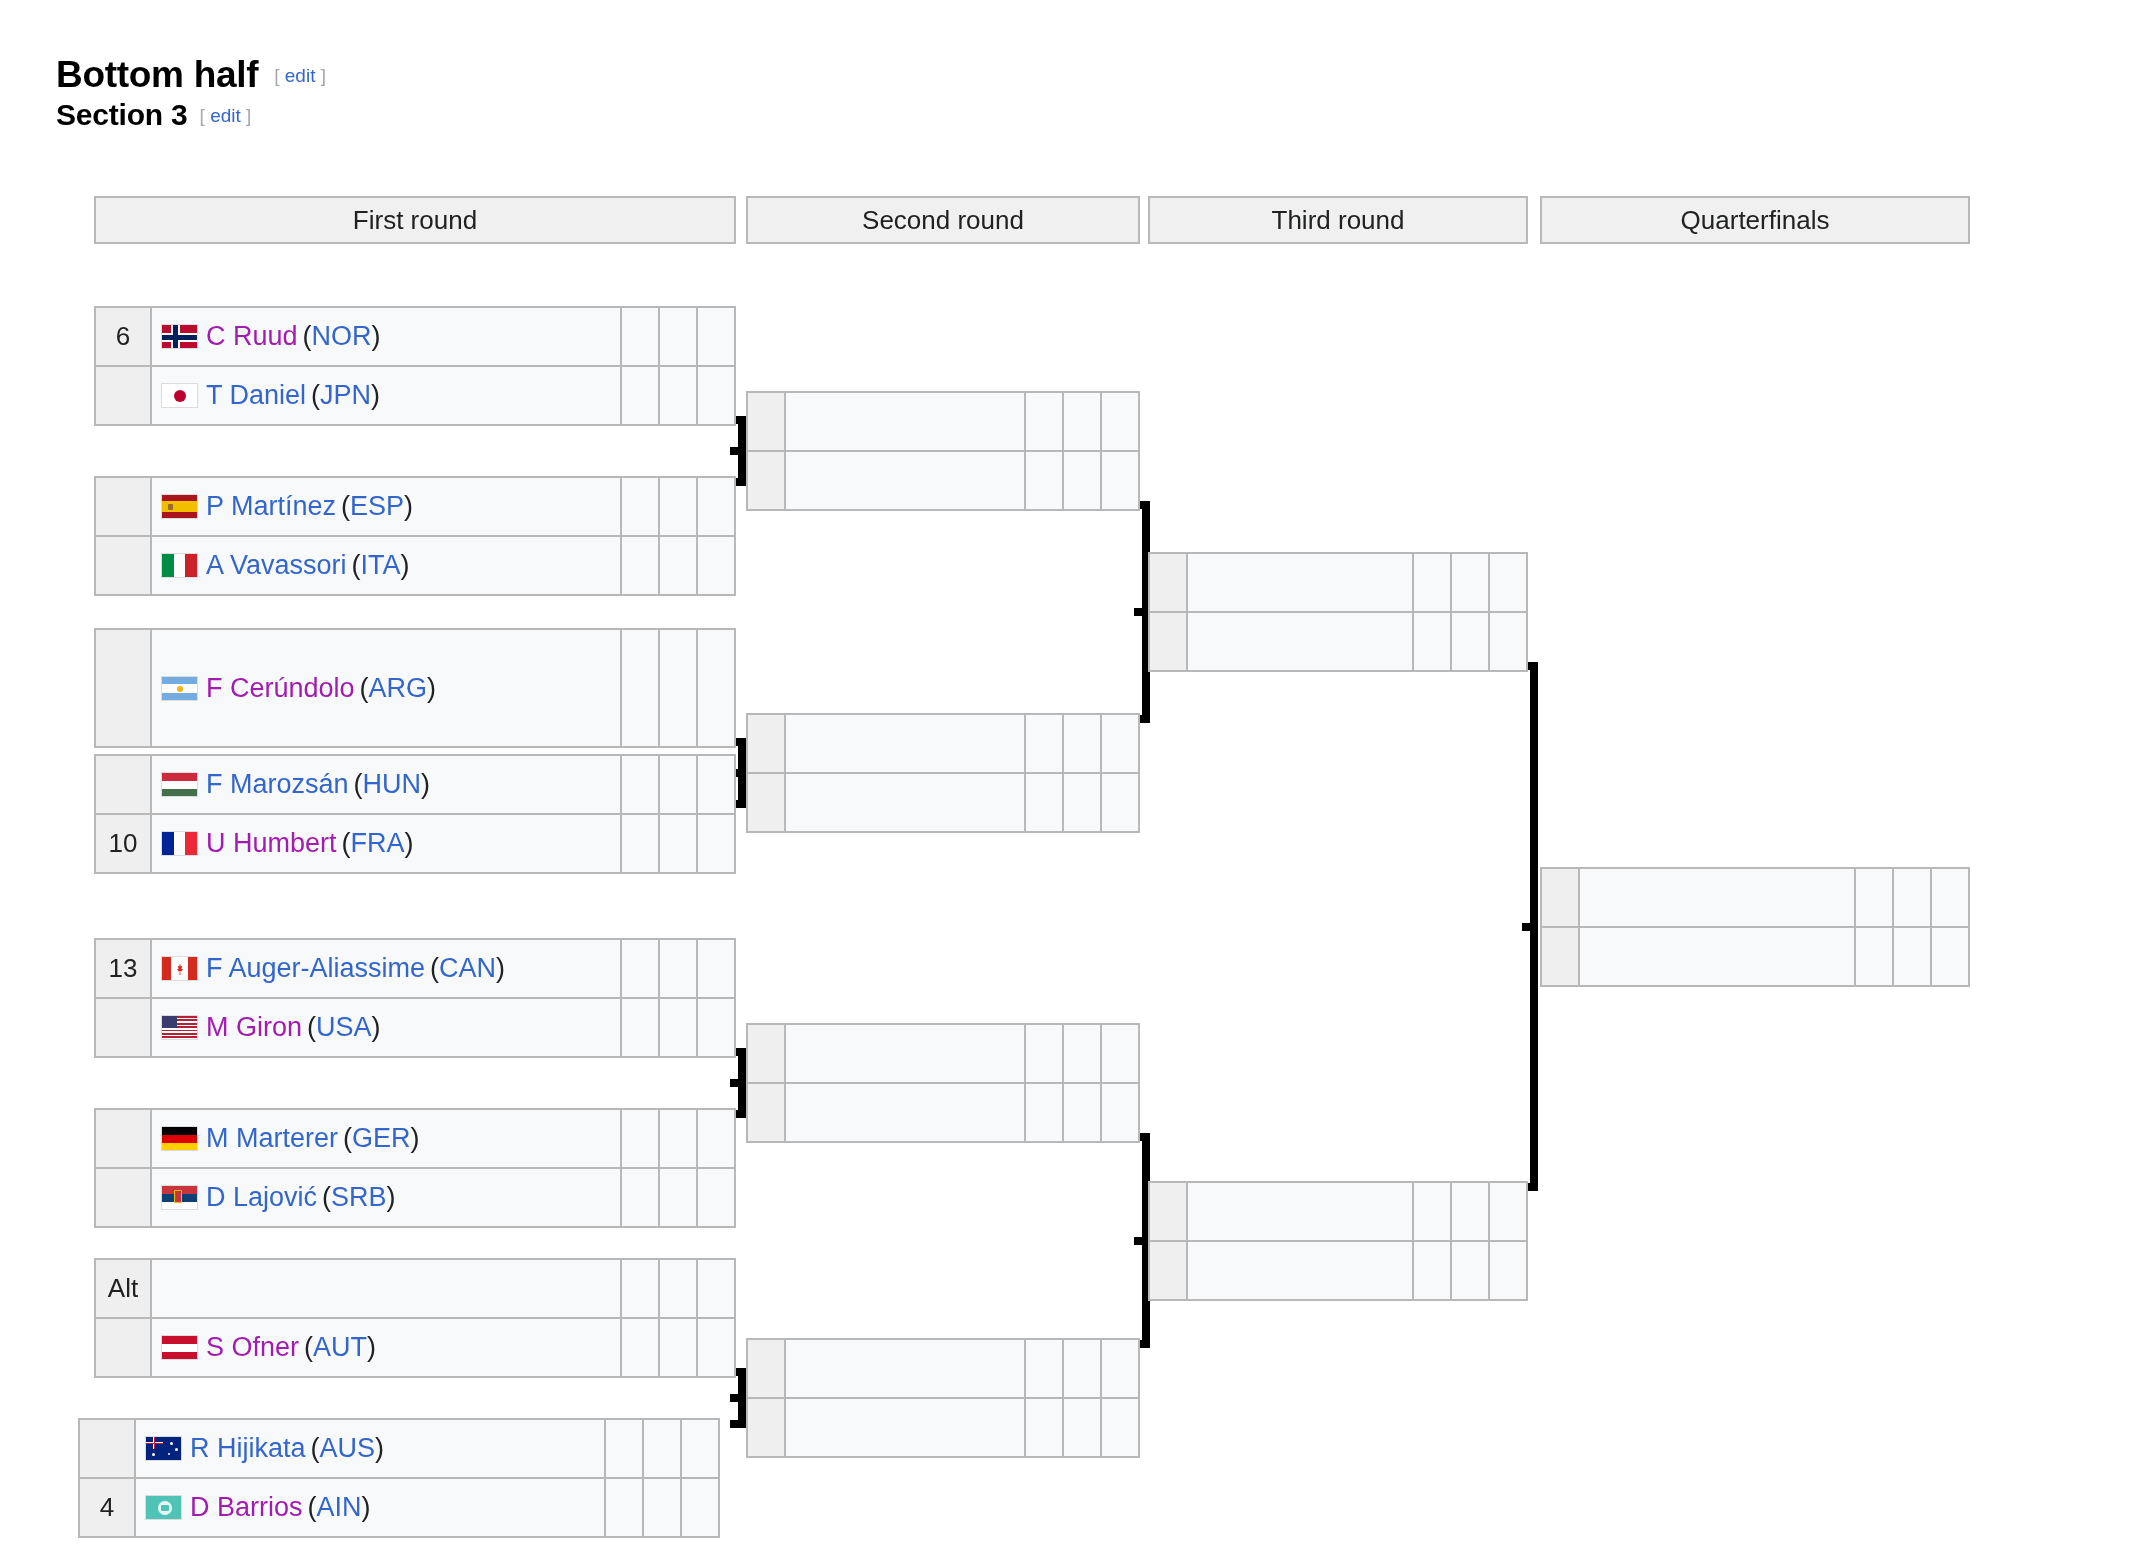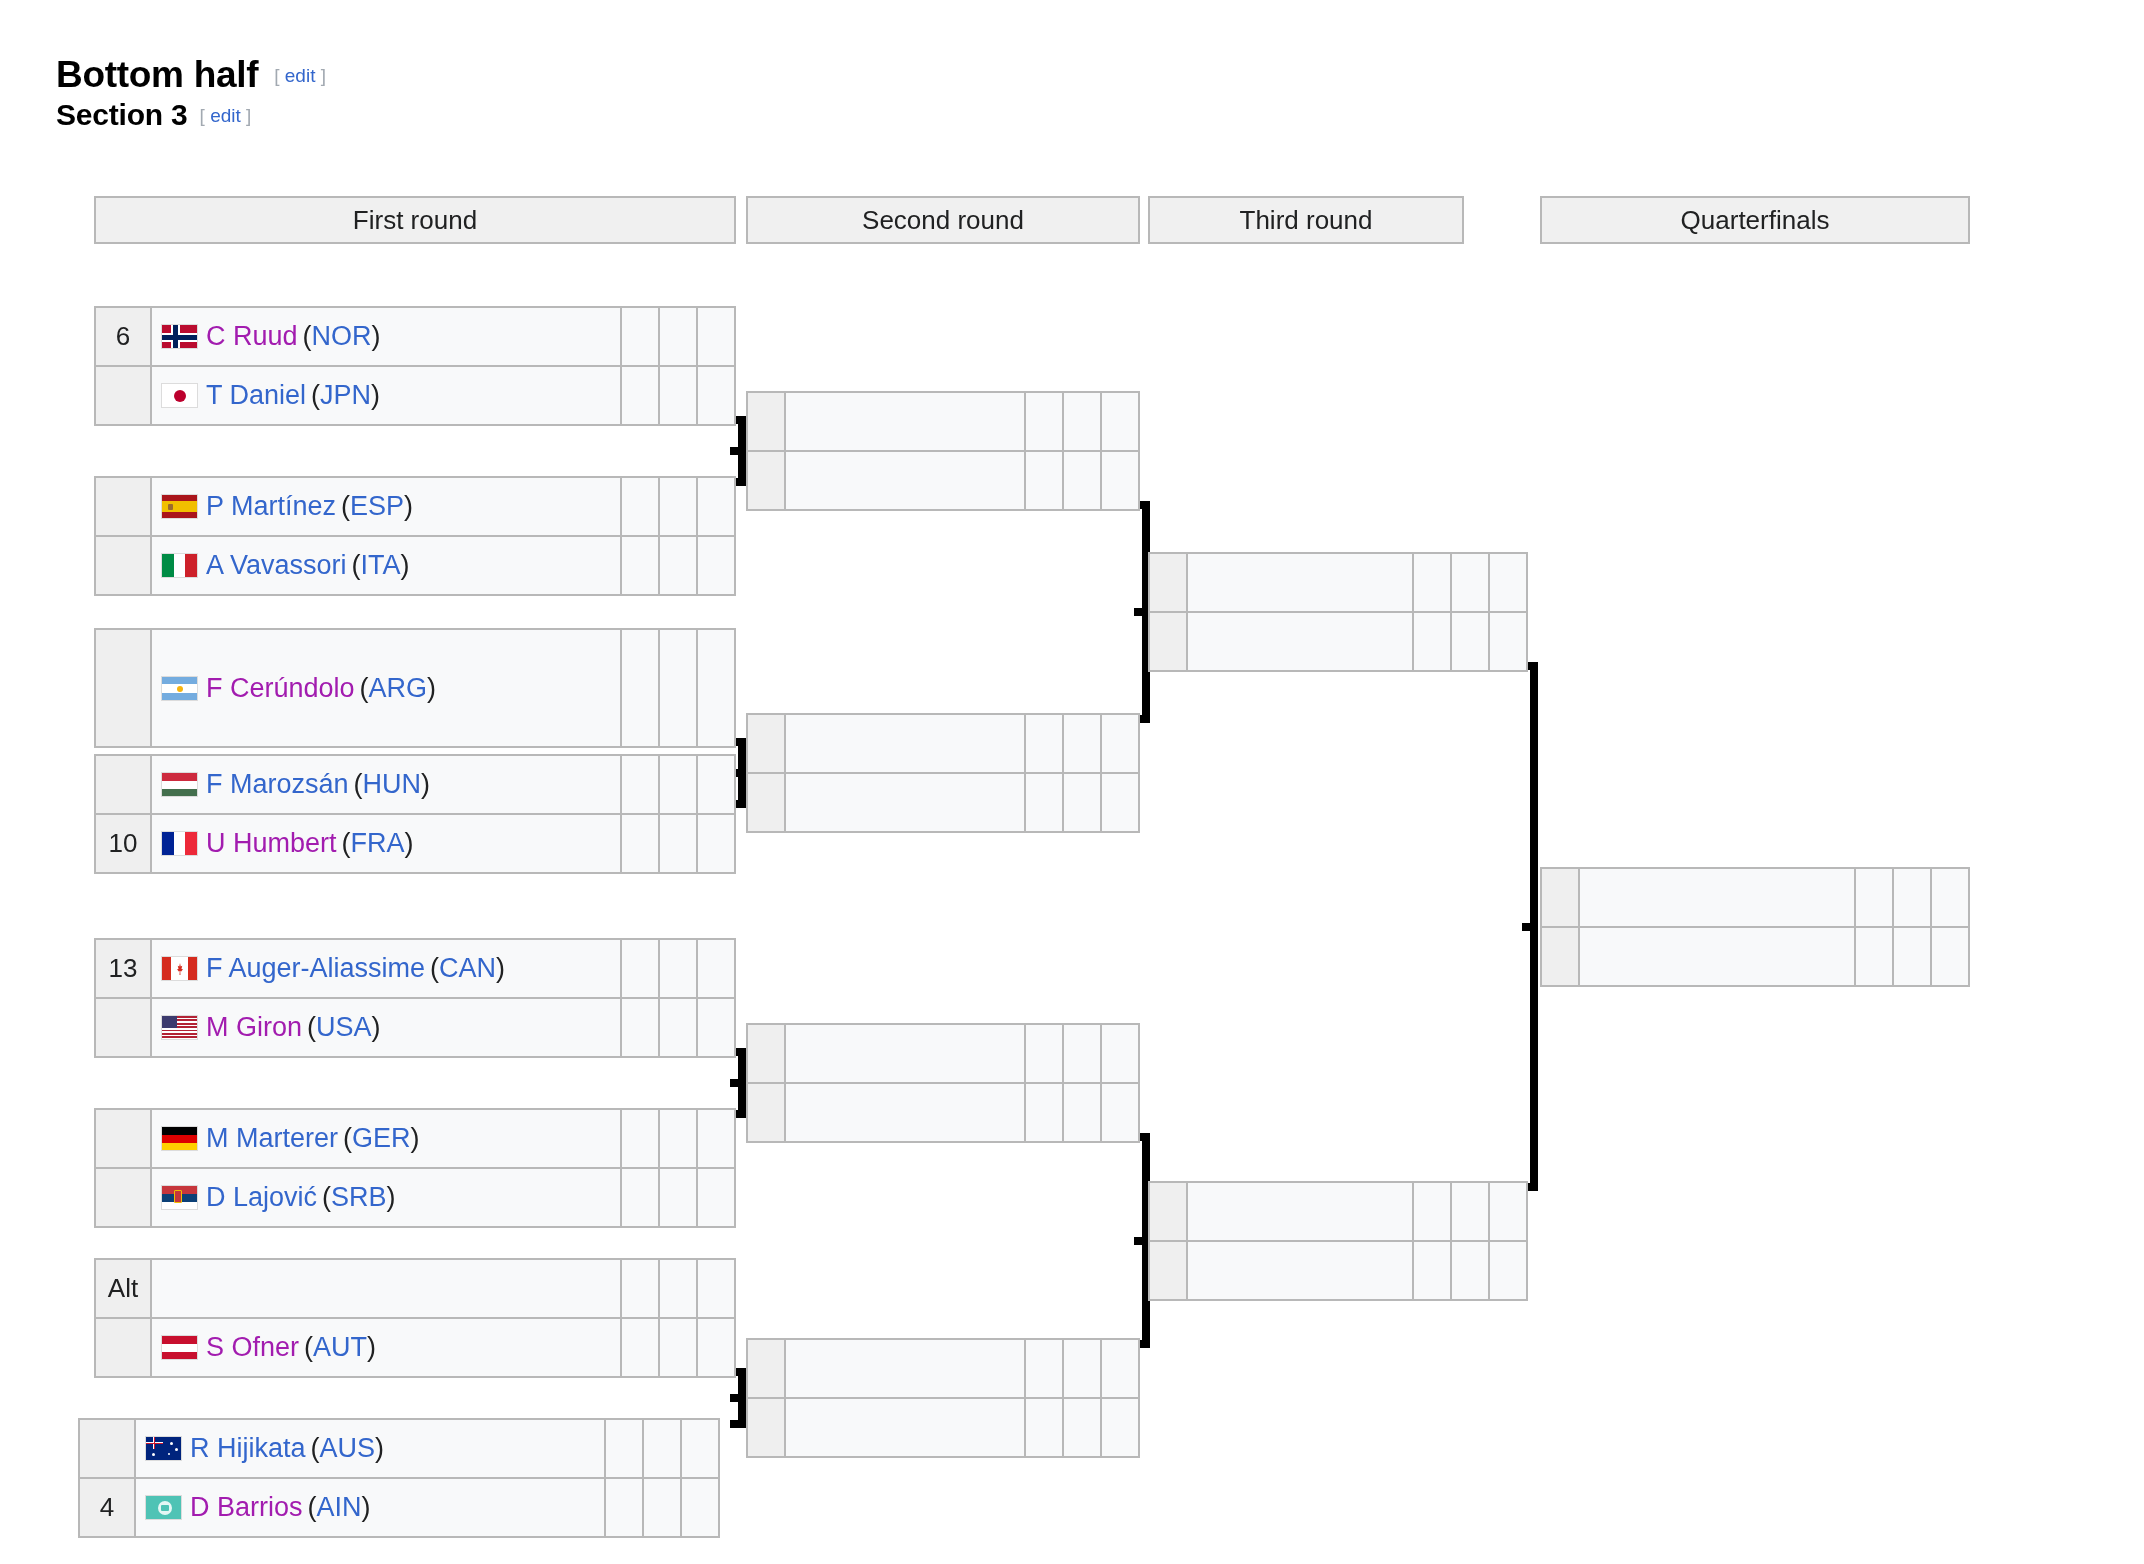--- a/index.html
+++ b/index.html
@@ -158,21 +158,21 @@
   <span class="h3-text">Section 3</span><span class="edit-wrap h3-edit"><span>[</span>&nbsp;<a class="edit-link">edit</a>&nbsp;<span>]</span></span>
 </div>
 
 <div id="round-headers">
     <div class="round-header" style="left: 94px; top: 196px; width: 642px;">
       <span>First round</span>
     </div>
     <div class="round-header" style="left: 746px; top: 196px; width: 394px;">
       <span>Second round</span>
     </div>
-    <div class="round-header" style="left: 1148px; top: 196px; width: 316px;">
+    <div class="round-header" style="left: 1148px; top: 196px; width: 380px;">
       <span>Third round</span>
     </div>
     <div class="round-header" style="left: 1540px; top: 196px; width: 430px;">
       <span>Quarterfinals</span>
     </div>
   </div>
 
 <div id="connectors">
     <div class="conn" style="left: 738px; top: 416px; height: 70px;"></div>
     <div class="stub" style="left: 730px; top: 416px;"></div>

